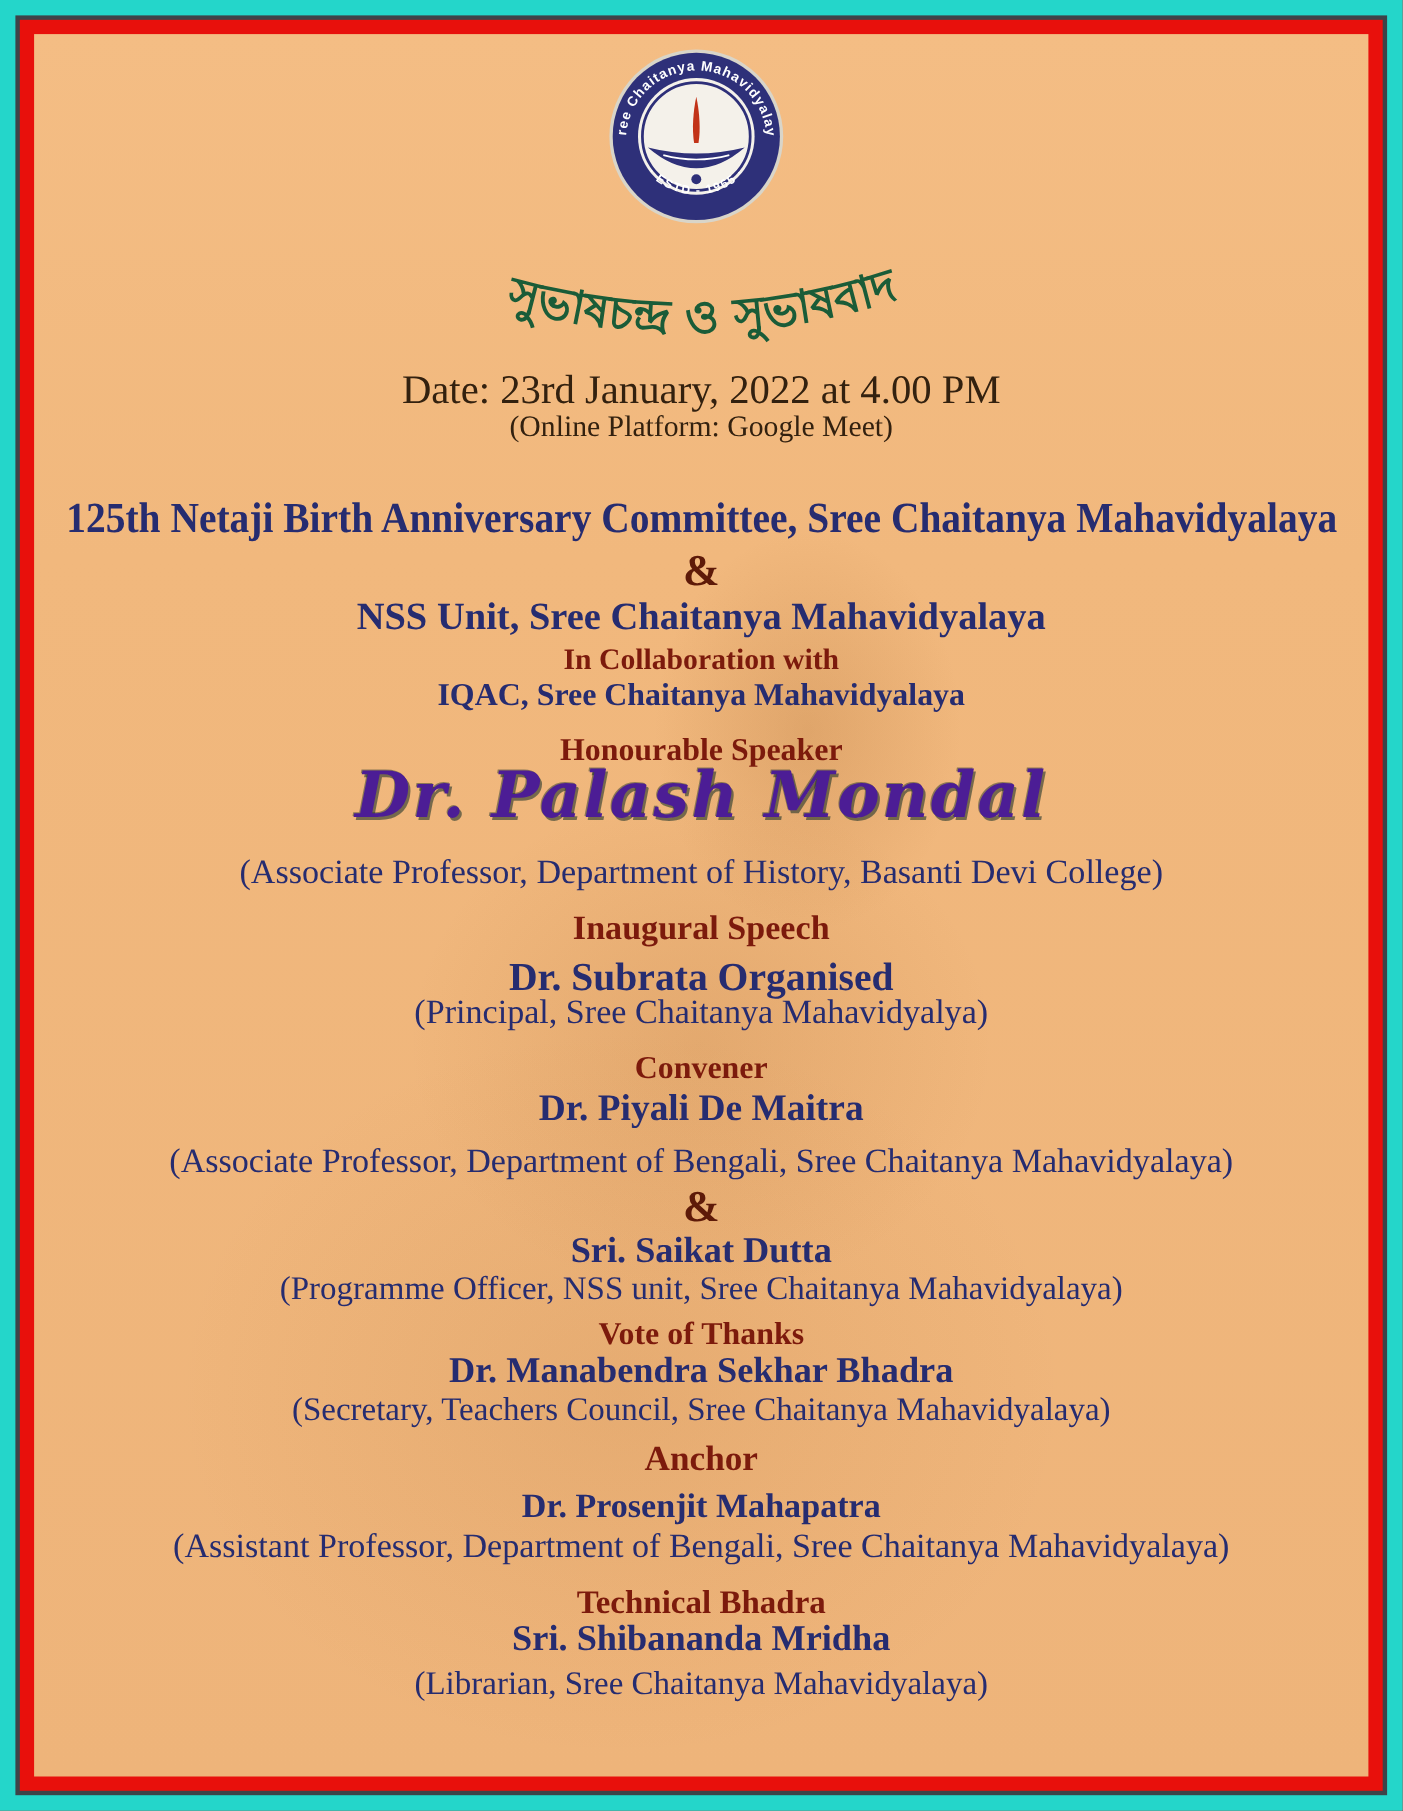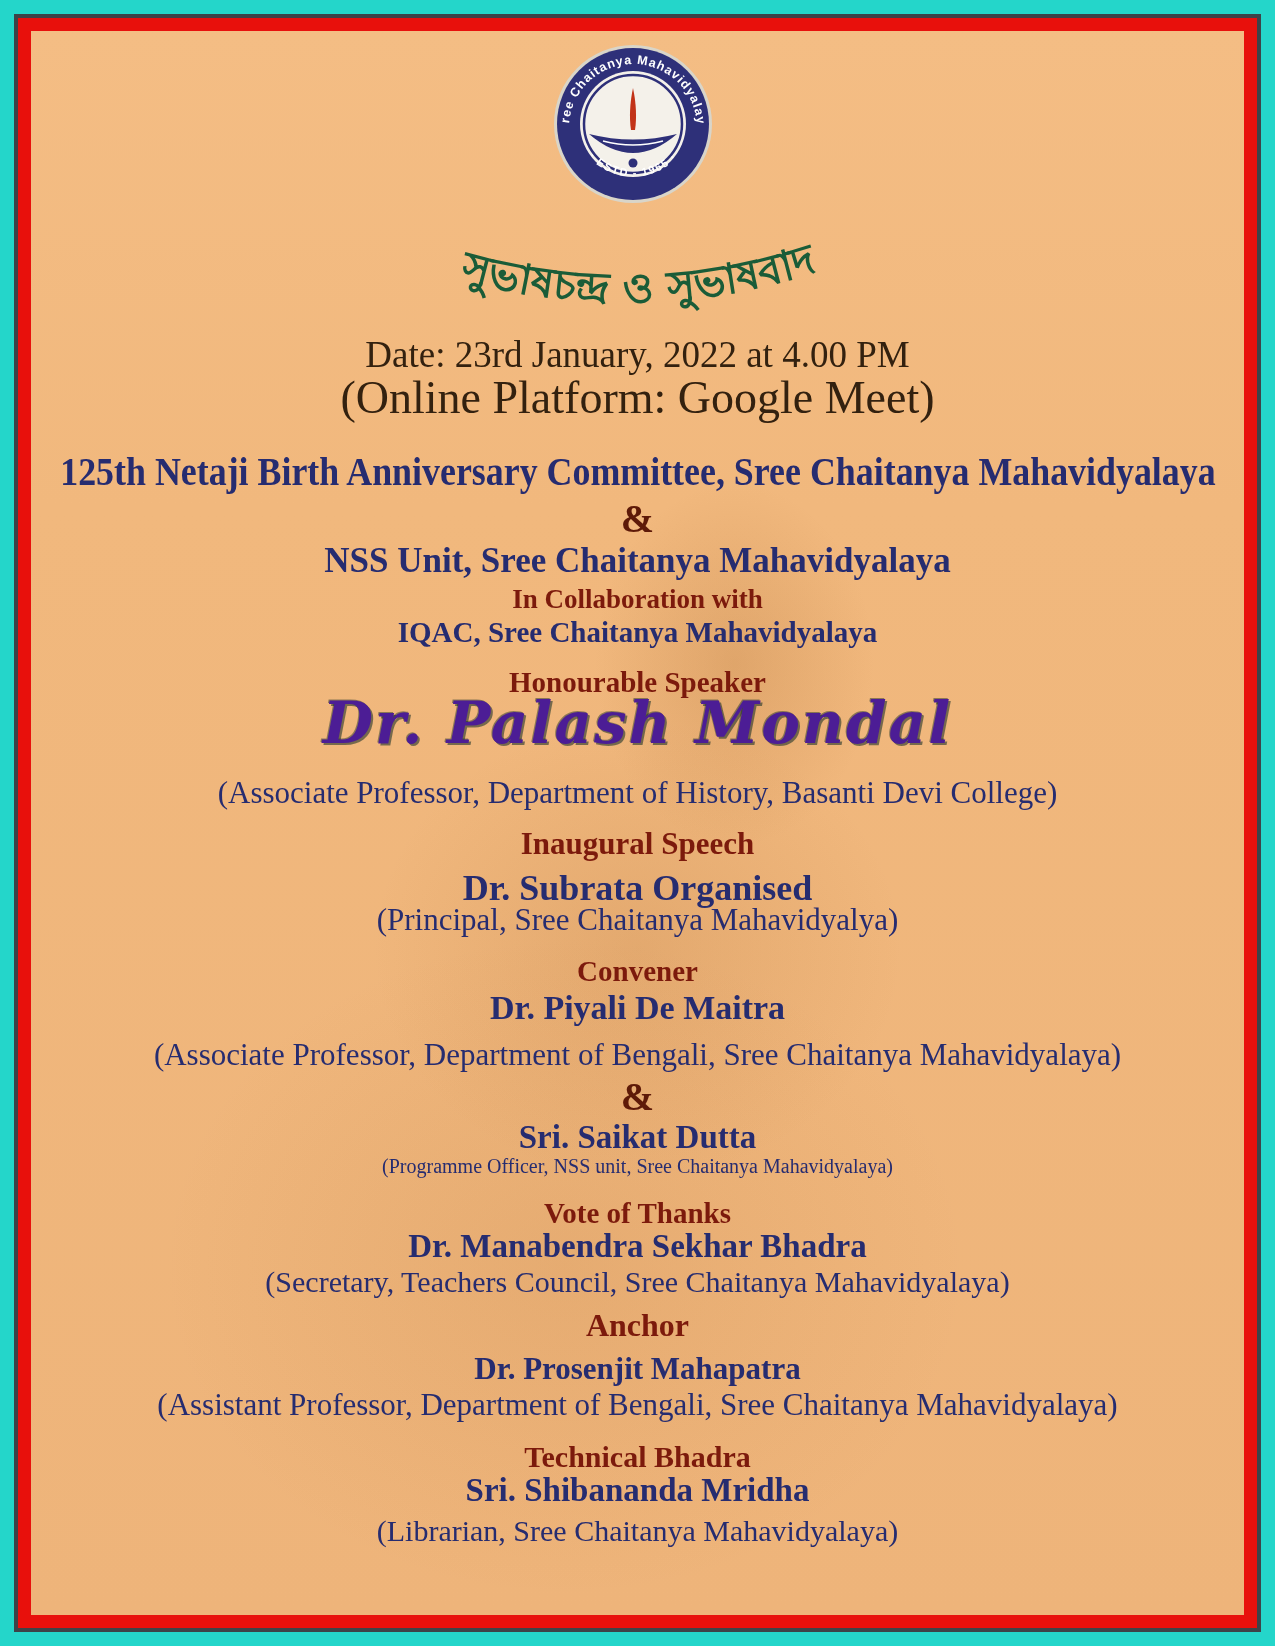--- a/index.html
+++ b/index.html
@@ -36,41 +36,41 @@
     white-space:nowrap;
   }
   .navy       {color:#262c70;}
   .navy-bold  {color:#262c70;font-weight:bold;}
   .maroon     {color:#7c1a0c;font-weight:bold;}
   .darkink    {color:#33210f;}
   .amp        {color:#5e1a08;font-weight:bold;}
 
   .webinar    {top:210px;font-size:34px;}
   .date       {top:334px;font-size:37px;}
-  .platform   {top:372px;font-size:46px;}
+  .platform   {top:372px;font-size:27px;}
   .organised  {top:426px;font-size:27px;}
   .committee  {top:450px;font-size:39px;}
   .committee span{display:inline-block;transform:scaleX(.92);transform-origin:center;}
   .amp1       {top:496px;font-size:40px;}
   .nss        {top:541px;font-size:35px;}
   .collab     {top:584px;font-size:27px;}
   .iqac       {top:616px;font-size:29px;}
   .sp-label   {top:666px;font-size:29px;}
   .sp-name    {
     top:690px;font-size:58px;
     font-style:italic;font-weight:bold;
     font-family:"DejaVu Serif","Liberation Serif",serif;
     color:#4c1d95;letter-spacing:2px;
     text-shadow:2px 2px 0 rgba(16,42,36,.55), -1px -1px 0 rgba(16,42,36,.45);
   }
   .sp-desig   {top:775px;font-size:31px;}
 
   .s1-label{top:826px;font-size:31px;}  .s1-name{top:868px;font-size:36px;}  .s1-desig{top:902px;font-size:31px;}
   .s2-label{top:955px;font-size:29px;}  .s2-name{top:988px;font-size:34px;}  .s2-desig{top:1037px;font-size:31px;}
-  .s2-amp  {top:1074px;font-size:40px;} .s2-name2{top:1119px;font-size:33px;} .s2-desig2{top:1155px;font-size:20px;}
+  .s2-amp  {top:1074px;font-size:40px;} .s2-name2{top:1119px;font-size:33px;} .s2-desig2{top:1155px;font-size:30px;}
   .s3-label{top:1197px;font-size:29px;} .s3-name{top:1228px;font-size:33px;} .s3-desig{top:1265px;font-size:30px;}
   .s4-label{top:1307px;font-size:32px;} .s4-name{top:1351px;font-size:31px;} .s4-desig{top:1387px;font-size:31px;}
   .s5-label{top:1440px;font-size:30px;} .s5-name{top:1472px;font-size:33px;} .s5-desig{top:1514px;font-size:30px;}
 
   .logo-wrap{
     position:absolute;top:44px;left:50%;
     width:160px;height:160px;margin-left:-85px;
   }
   .bn-arc{
     position:absolute;top:222px;left:50%;margin-left:-245px;

